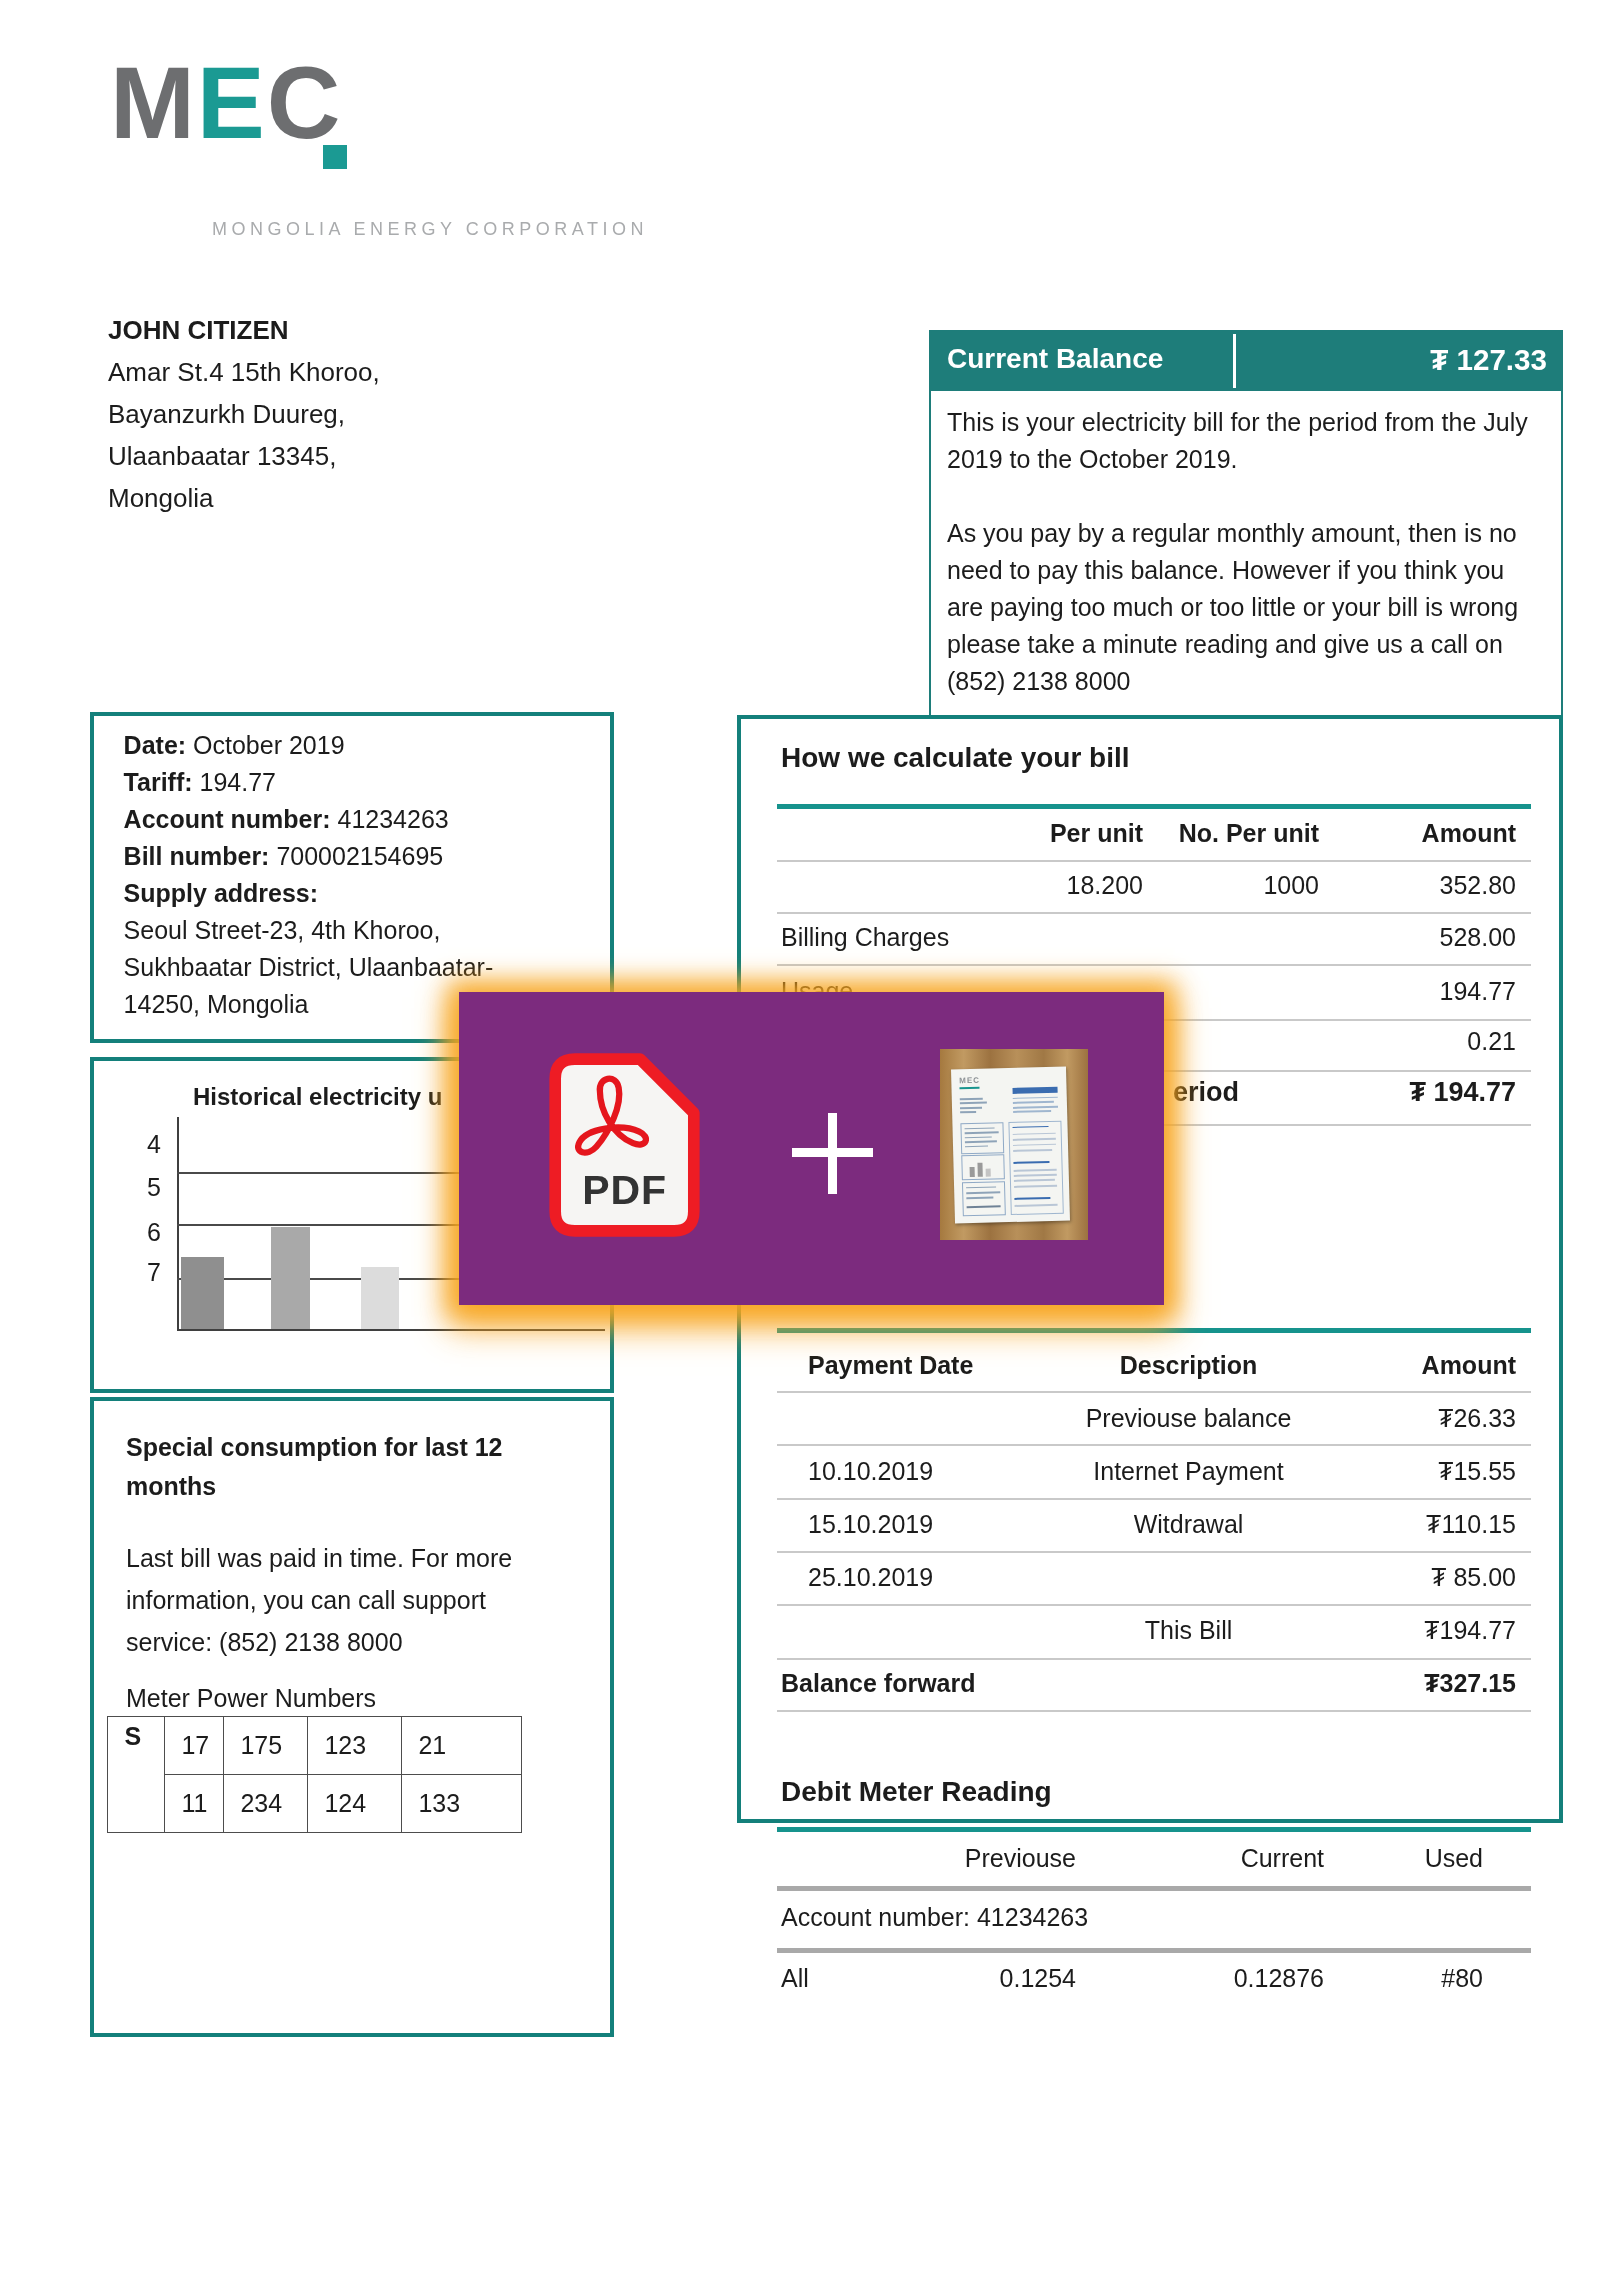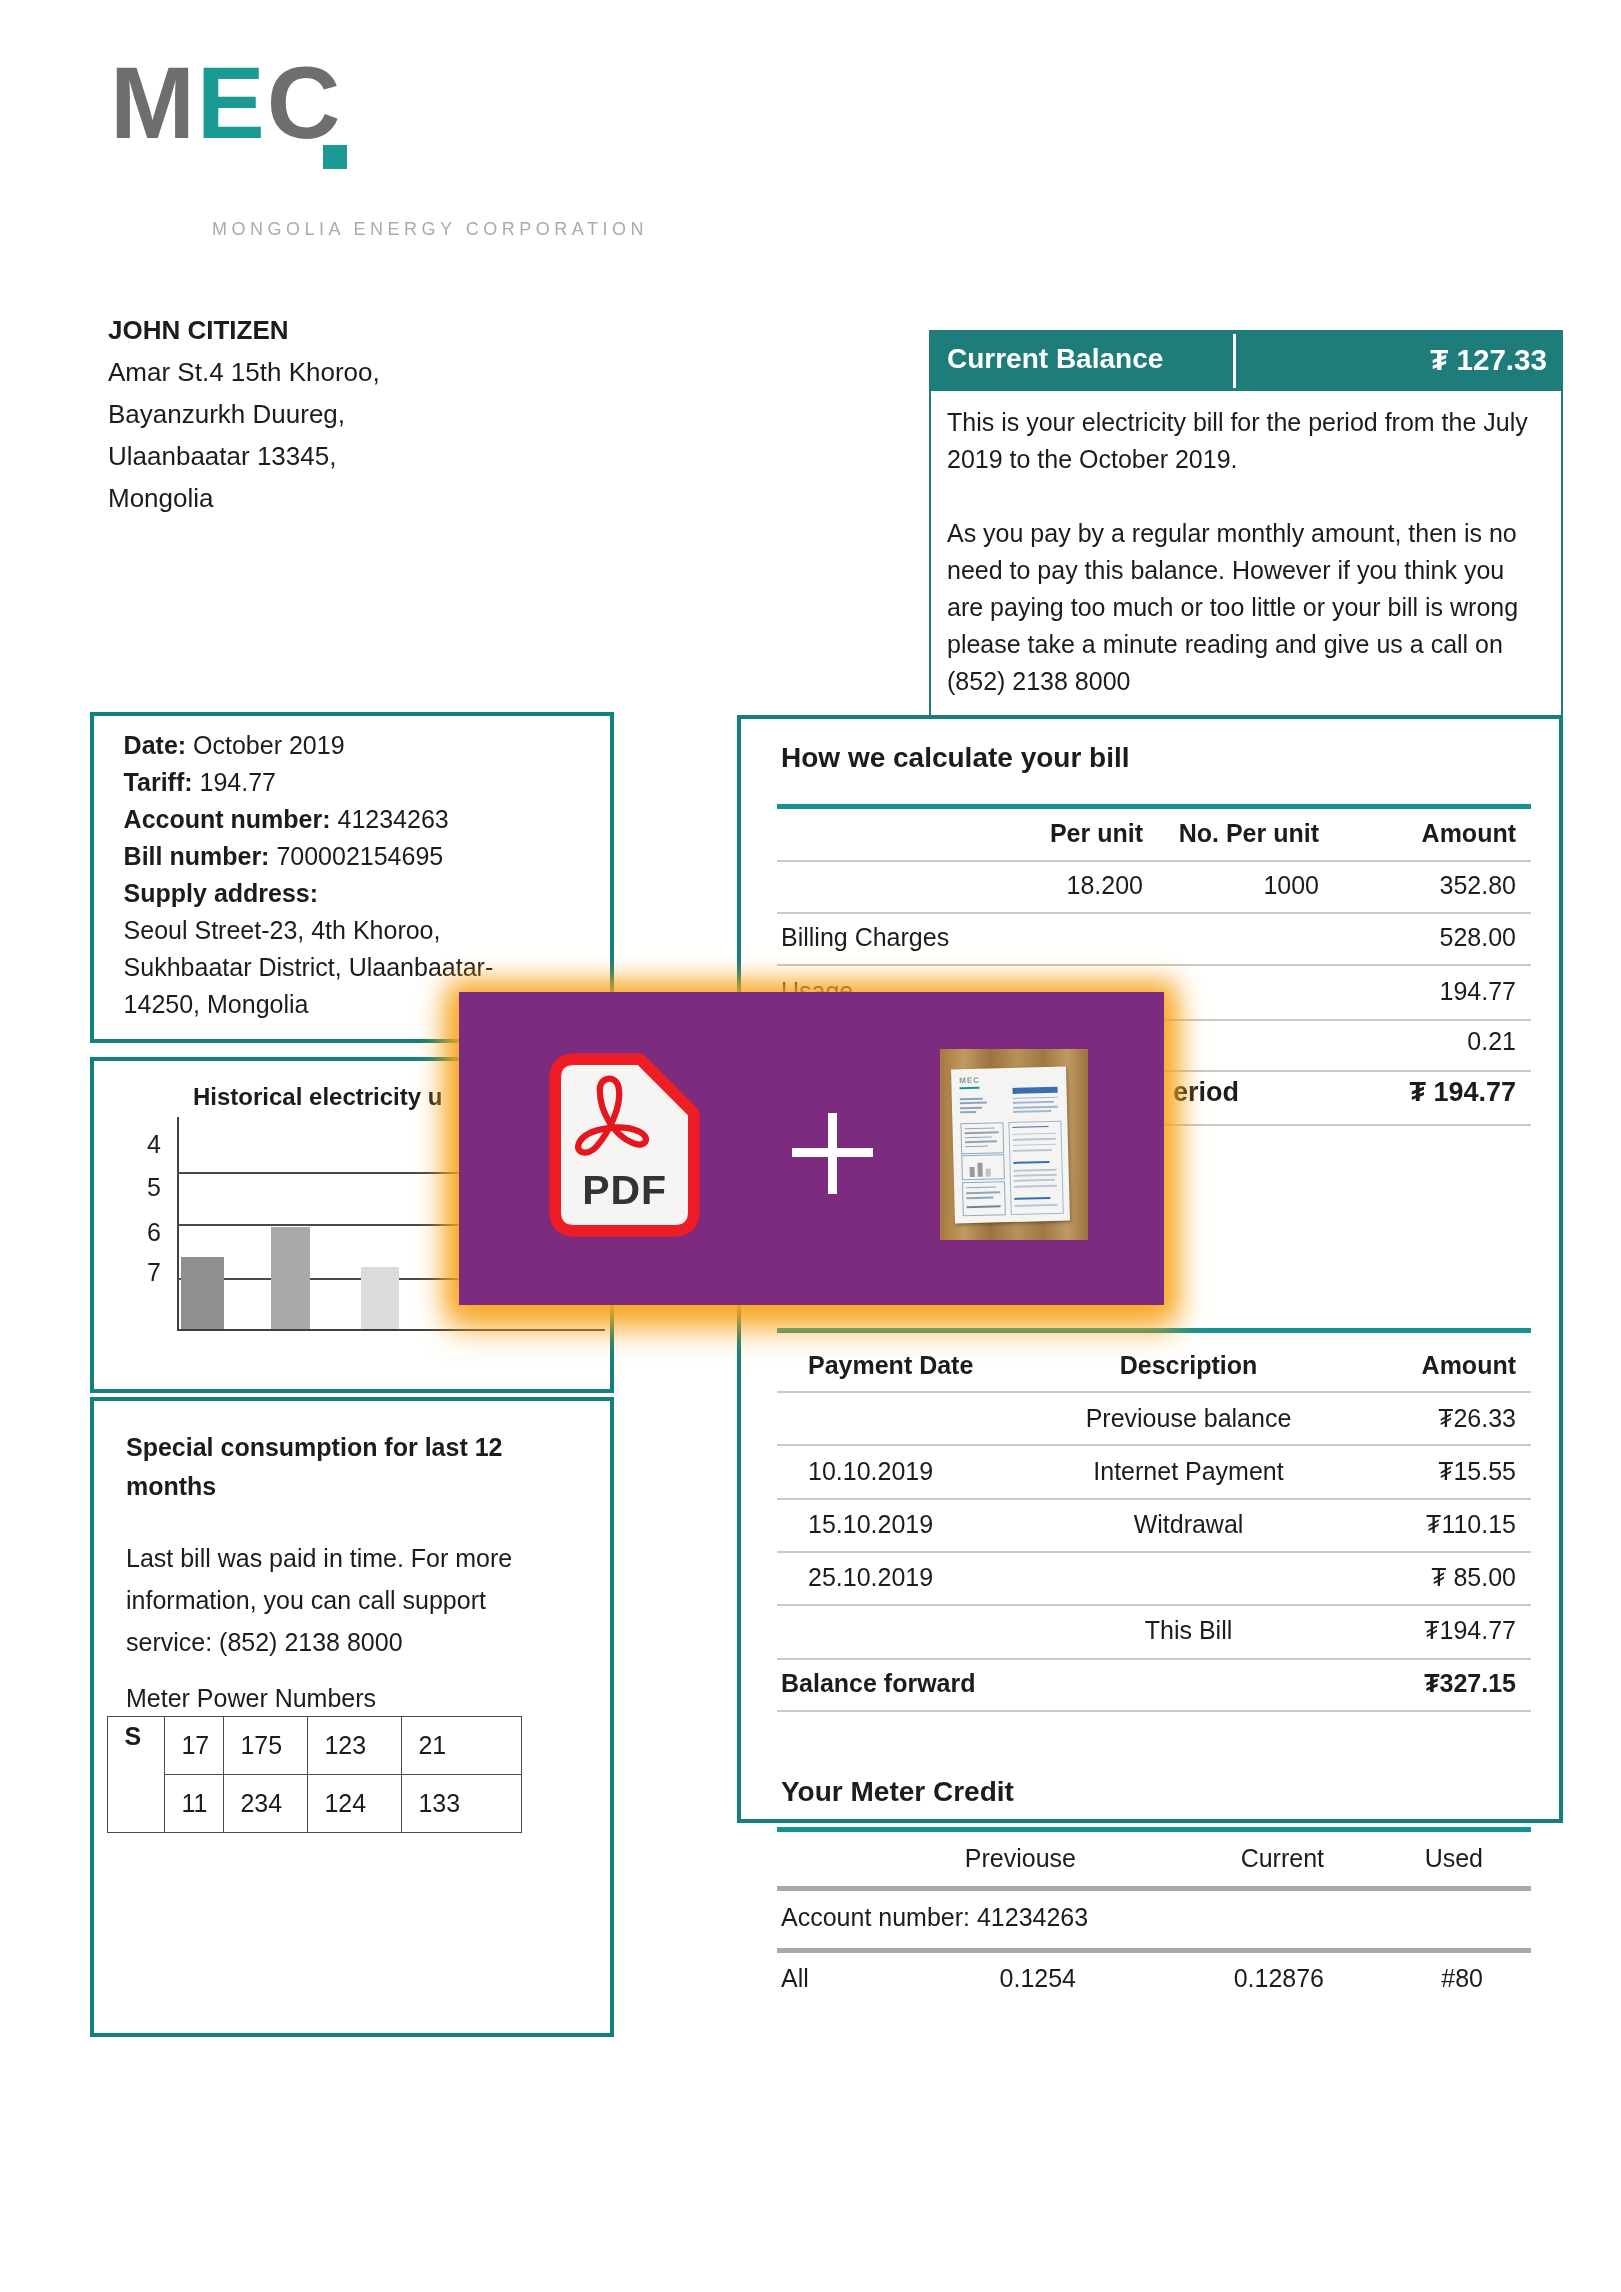--- a/index.html
+++ b/index.html
@@ -253,21 +253,21 @@
       <span class="c3">₮194.77</span>
     </div>
     <div class="rule-thin" style="top:939px;"></div>
 
     <div class="trow bold" style="top:950px;">
       <span class="lab">Balance forward</span>
       <span class="c3">₮327.15</span>
     </div>
     <div class="rule-thin" style="top:991px;"></div>
 
-    <div class="rp-title" style="top:1057px;">Your Meter Credit</div>
+    <div class="rp-title" style="top:1057px;">Debit Meter Reading</div>
     <div class="rule-teal" style="top:1108px;"></div>
 
     <div class="trow" style="top:1125px;">
       <span class="m1">Previouse</span>
       <span class="m2">Current</span>
       <span class="m3">Used</span>
     </div>
     <div class="rule-gray" style="top:1167px;"></div>
 
     <div class="trow" style="top:1184px;">

